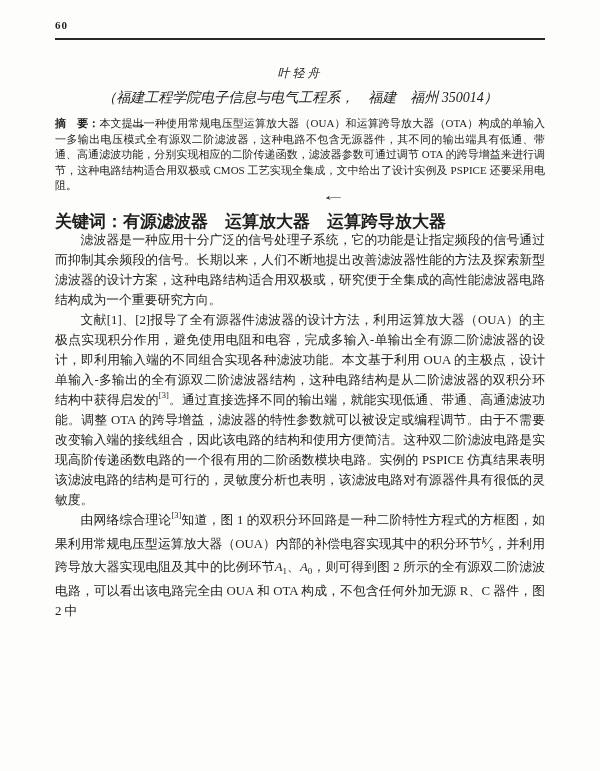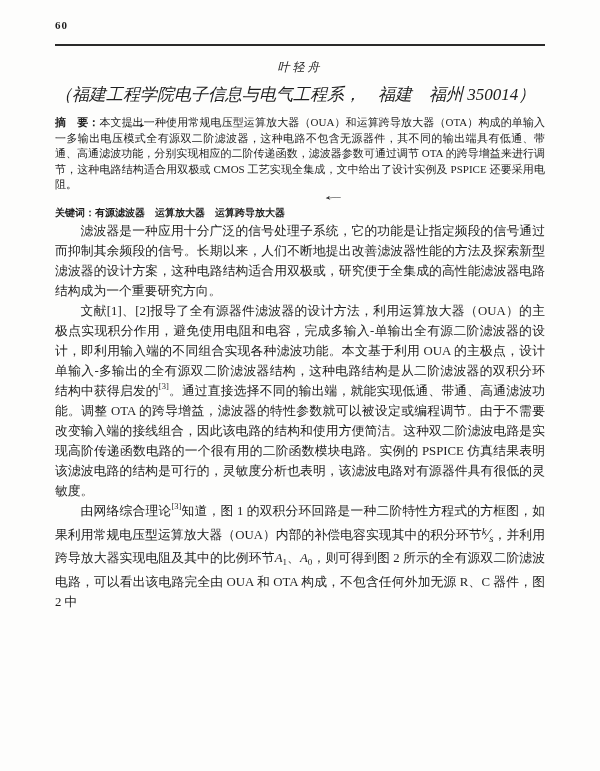--- a/index.html
+++ b/index.html
@@ -10,51 +10,51 @@
     background:#fdfdfc;
     color:#1e1e1e;
     font-family:"Liberation Serif","DejaVu Serif",serif;
     overflow:hidden;
     box-sizing:border-box;
   }
   .content{padding:0 55px;}
   
   .header{
     display:flex;justify-content:space-between;align-items:flex-end;
-    padding-top:19px;padding-bottom:13px;
+    padding-top:19px;padding-bottom:7px;
     border-bottom:2px solid #2a2a2a;
     font-size:11px;font-weight:bold;
   }
   .header .pageno{letter-spacing:1px;}
   .header .journal{font-family:"Liberation Sans","DejaVu Sans",sans-serif;font-size:11.5px;}
   
   .title{
     margin-top:32px;
     text-align:center;
     font-family:"Liberation Sans","DejaVu Sans",sans-serif;
     font-size:19px;font-weight:bold;letter-spacing:2px;
   }
   .author{
-    margin-top:13px;text-align:center;
+    margin-top:25px;text-align:center;
     font-size:12px;font-style:italic;letter-spacing:3px;
   }
   .affiliation{
-    margin-top:7px;
-    font-size:17px;font-style:italic;
+    margin-top:7px;text-align:center;
+    font-size:14px;font-style:italic;
   }
   
   .abstract{
     margin-top:9px;
     font-size:11px;line-height:15.6px;
     text-align:justify;
   }
   .abstract .label{font-weight:bold;font-family:"Liberation Sans","DejaVu Sans",sans-serif;}
   .keywords{
-    margin-top:12px;
-    font-size:10px;line-height:15.6px;
+    margin-top:20px;
+    font-size:17px;line-height:15.6px;
     font-weight:bold;font-family:Liberation Serif, serif;
   }
   
   .sec-heading{
     margin-top:15px;margin-bottom:7px;
     font-family:"Liberation Sans","DejaVu Sans",sans-serif;
     font-size:14.5px;font-weight:bold;
   }
   .sec-heading .num{margin-right:14px;}
   

